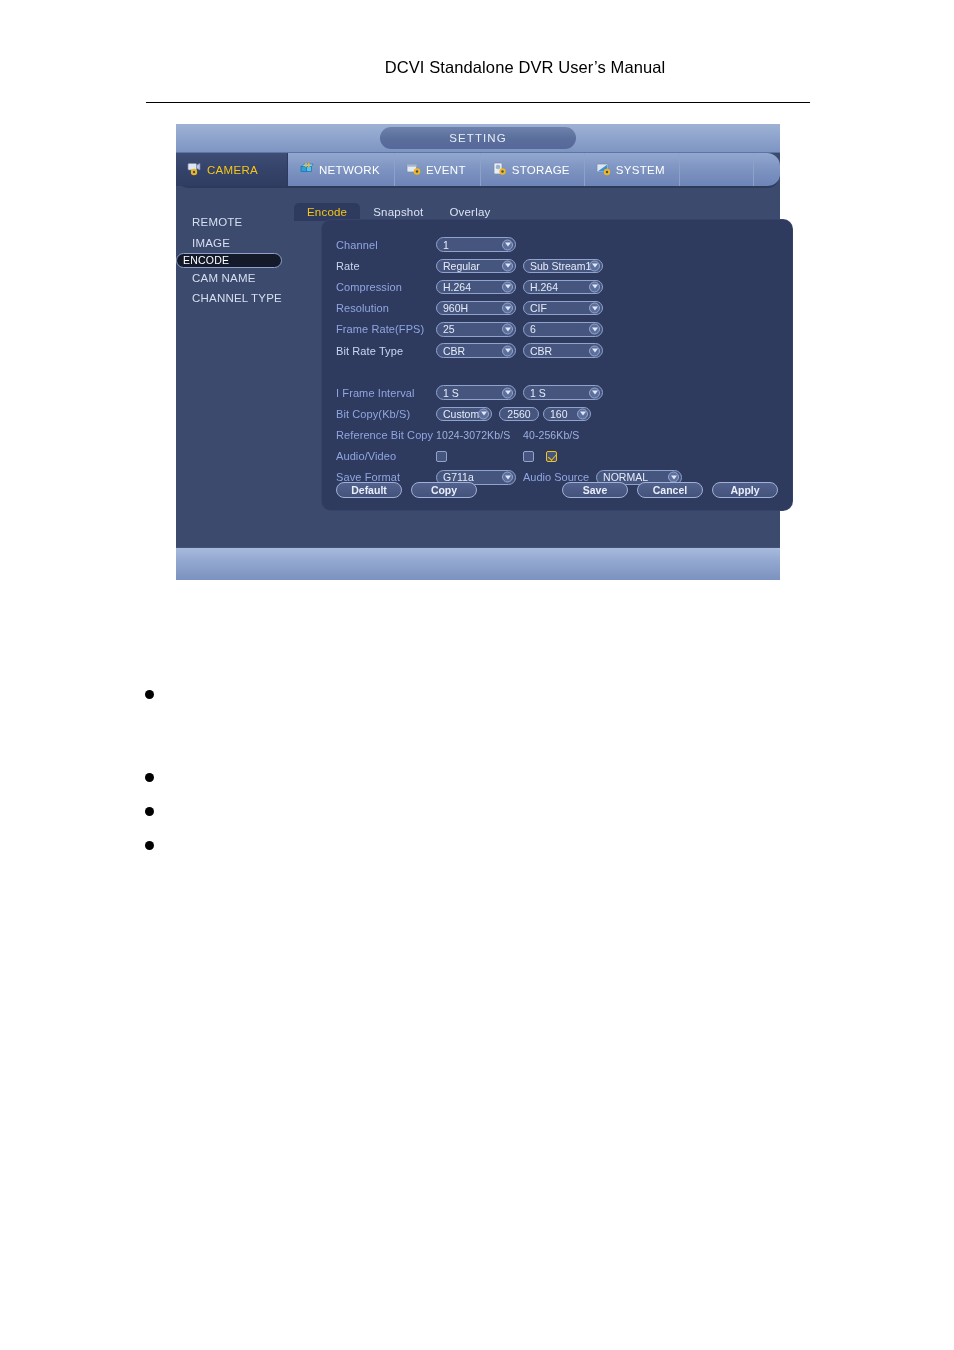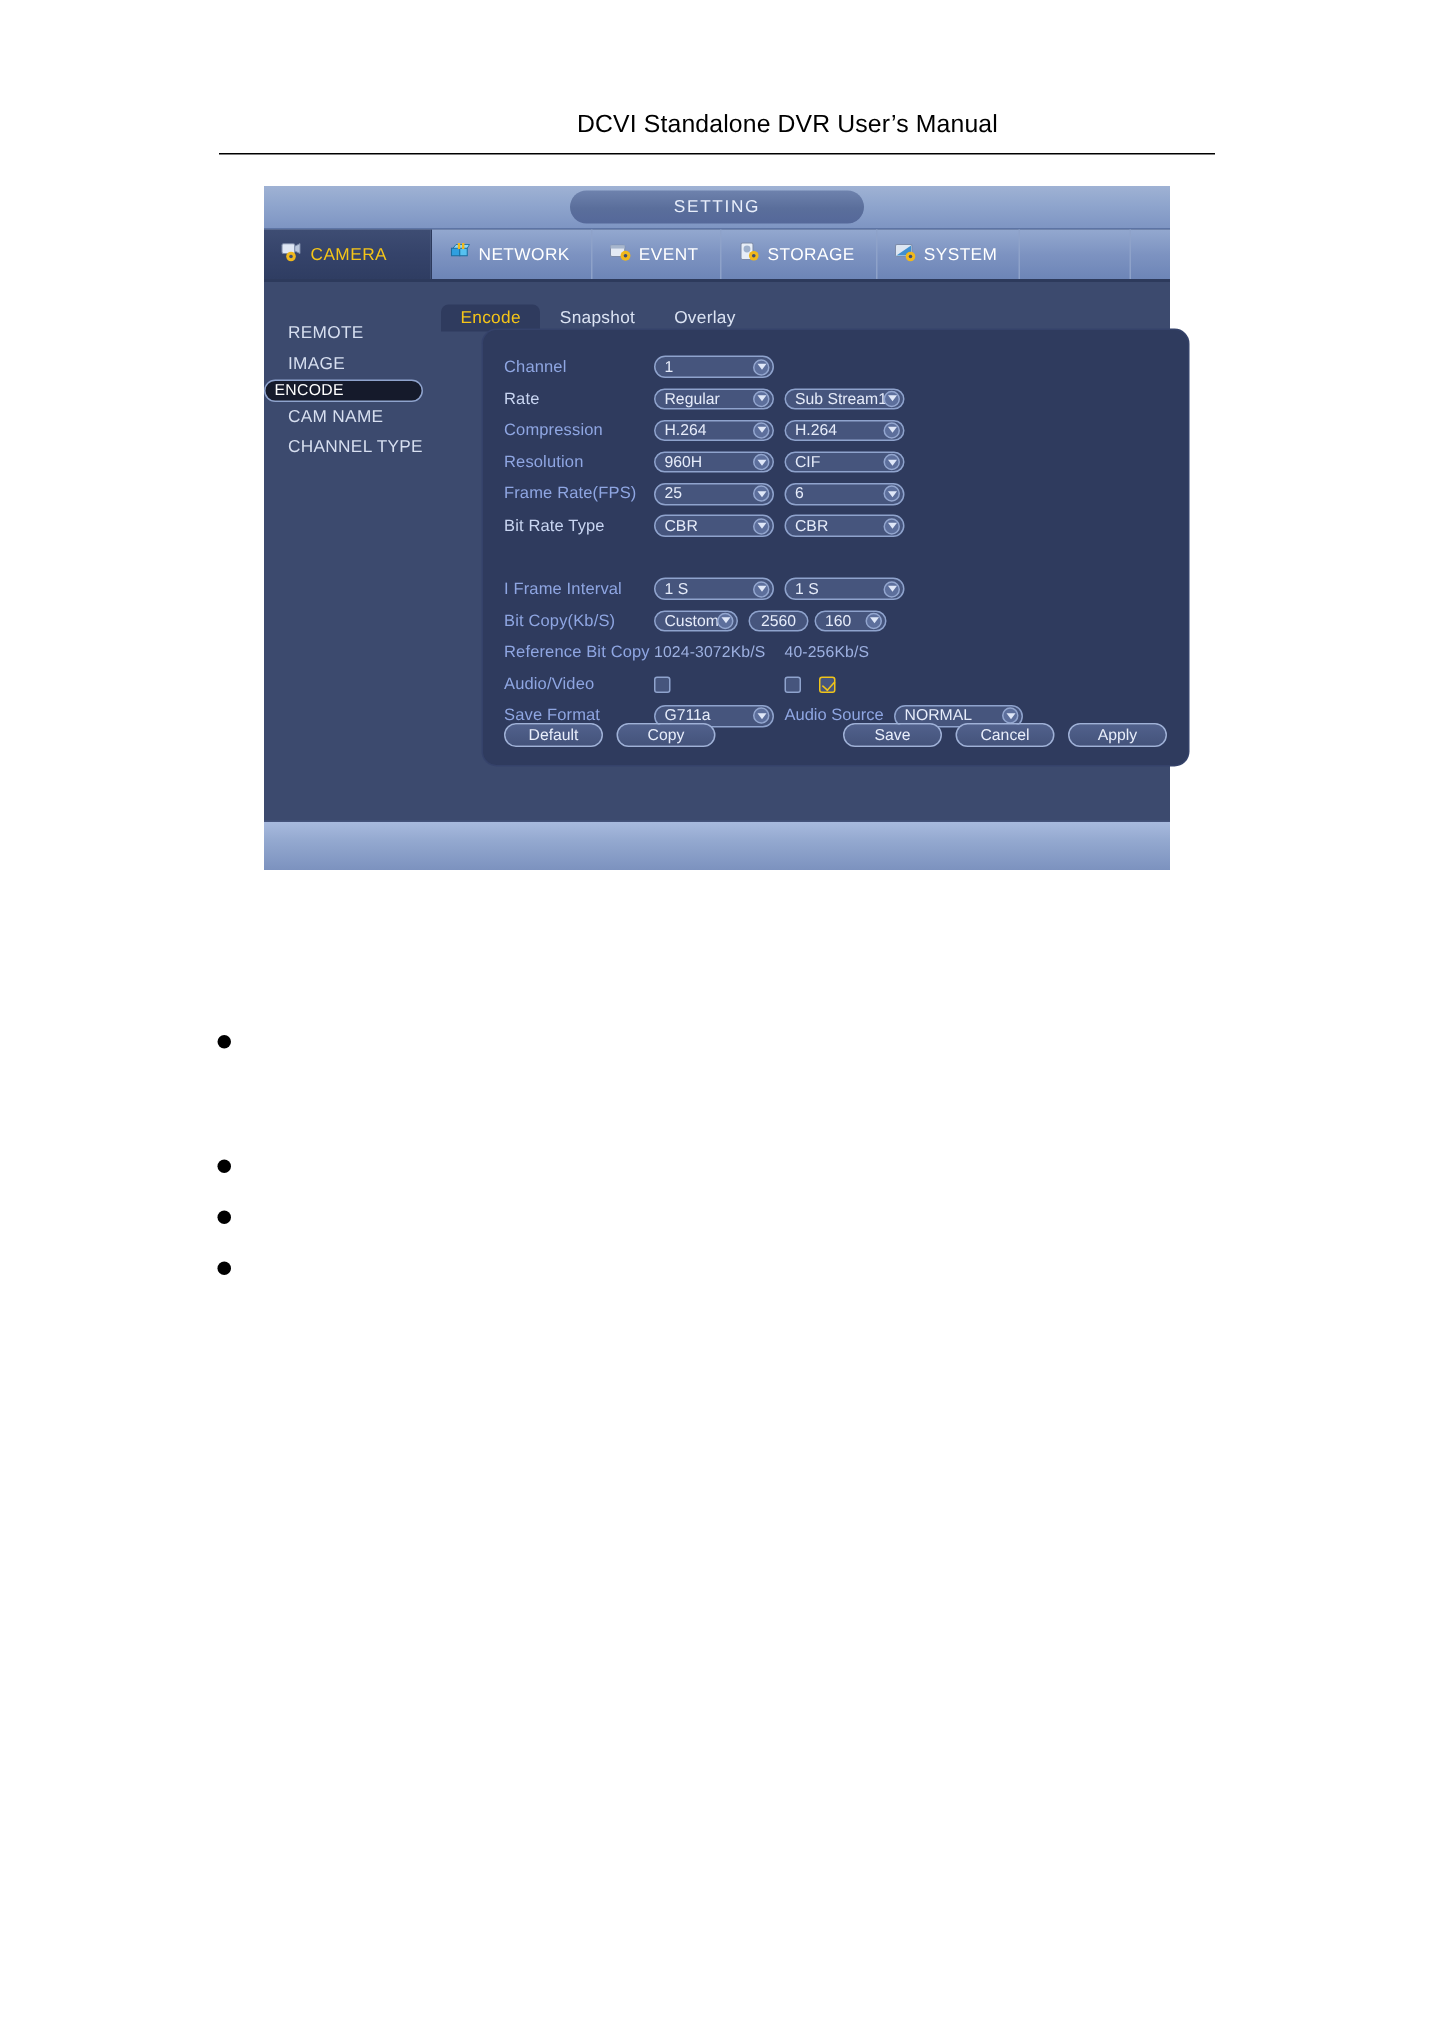--- a/index.html
+++ b/index.html
@@ -9,21 +9,20 @@
     font-family:"Liberation Sans", sans-serif;
     -webkit-font-smoothing:antialiased;
     overflow:hidden;
     position:relative;
   }
 
   
   .doc-header{
     position:absolute; left:0; top:58px; width:900px;
     text-align:center;
-    margin-top:16px;
   }
   .doc-header .title{
     display:inline-block;
     font-size:16.5px;
     color:#000;
     letter-spacing:.1px;
     padding-left:150px;
   }
   .hr{
     position:absolute; left:146px; top:102px;
@@ -59,20 +58,21 @@
     line-height:22px;
   }
 
   
   .tabrow{
     position:relative;
     height:33px;
     background:linear-gradient(#93a8cf,#7d93c1 50%,#6d85b7);
     display:flex;
     border-bottom:2px solid #2d3a5c;
+    border-radius:13px;
   }
   .mtab{
     position:relative;
     display:flex; align-items:center; gap:5px;
     padding:0 14px 0 11px;
     font-size:11.5px;
     color:#ffffff;
     letter-spacing:.3px;
     border-right:1px solid #8ea2c9;
     box-sizing:border-box;
@@ -242,21 +242,21 @@
 
   .inline-lbl{
     font-size:11px;color:#8fa6e2;
     margin:0 7px 0 0;white-space:nowrap;
   }
 
   
   .btnrow{
     position:absolute; left:14px; bottom:12px;
     width:442px;
-    display:flex; align-items:center;
+    display:flex; align-items:center;font-weight:bold;
   }
   .btn{
     height:16px;
     min-width:66px;
     border:1px solid #9fb1d7;
     border-radius:9px;
     background:linear-gradient(#51618c,#44537b);
     color:#e9eefb;
     font-size:10.5px;
     display:flex;align-items:center;justify-content:center;

